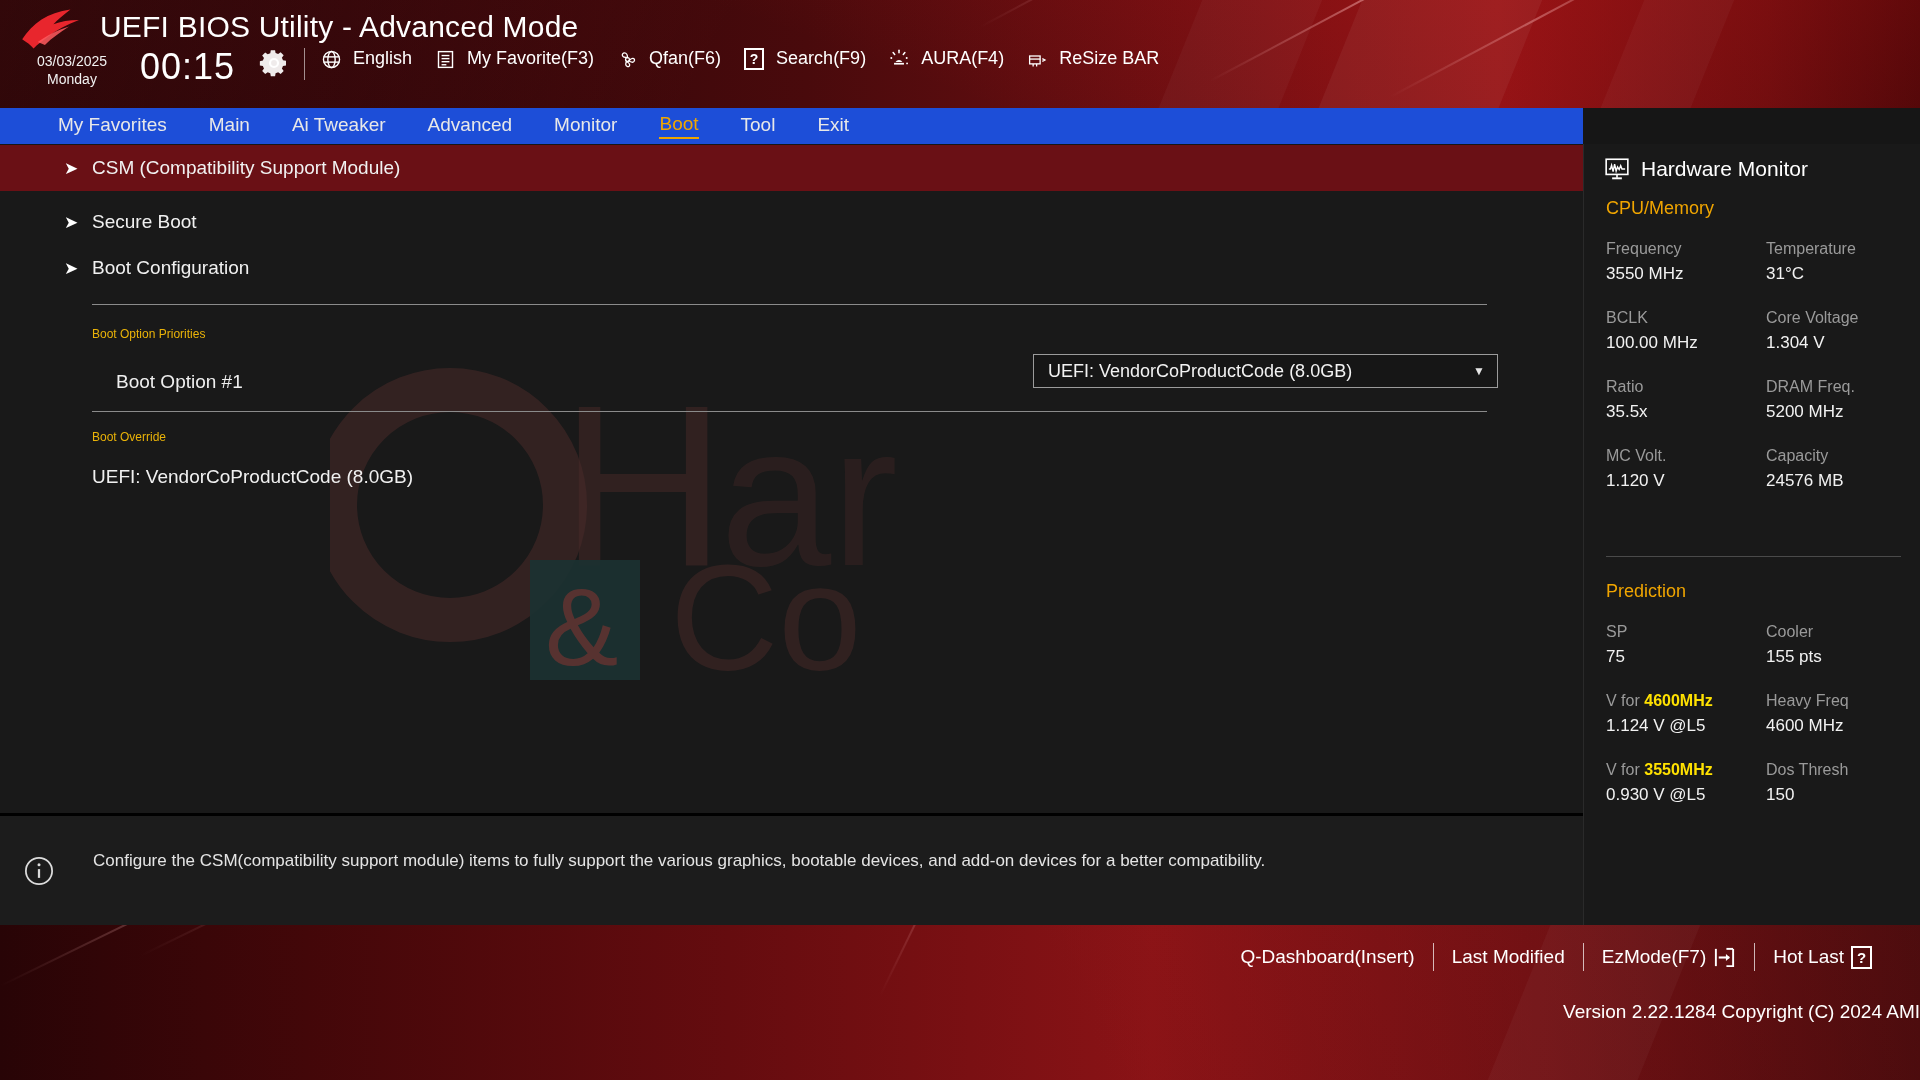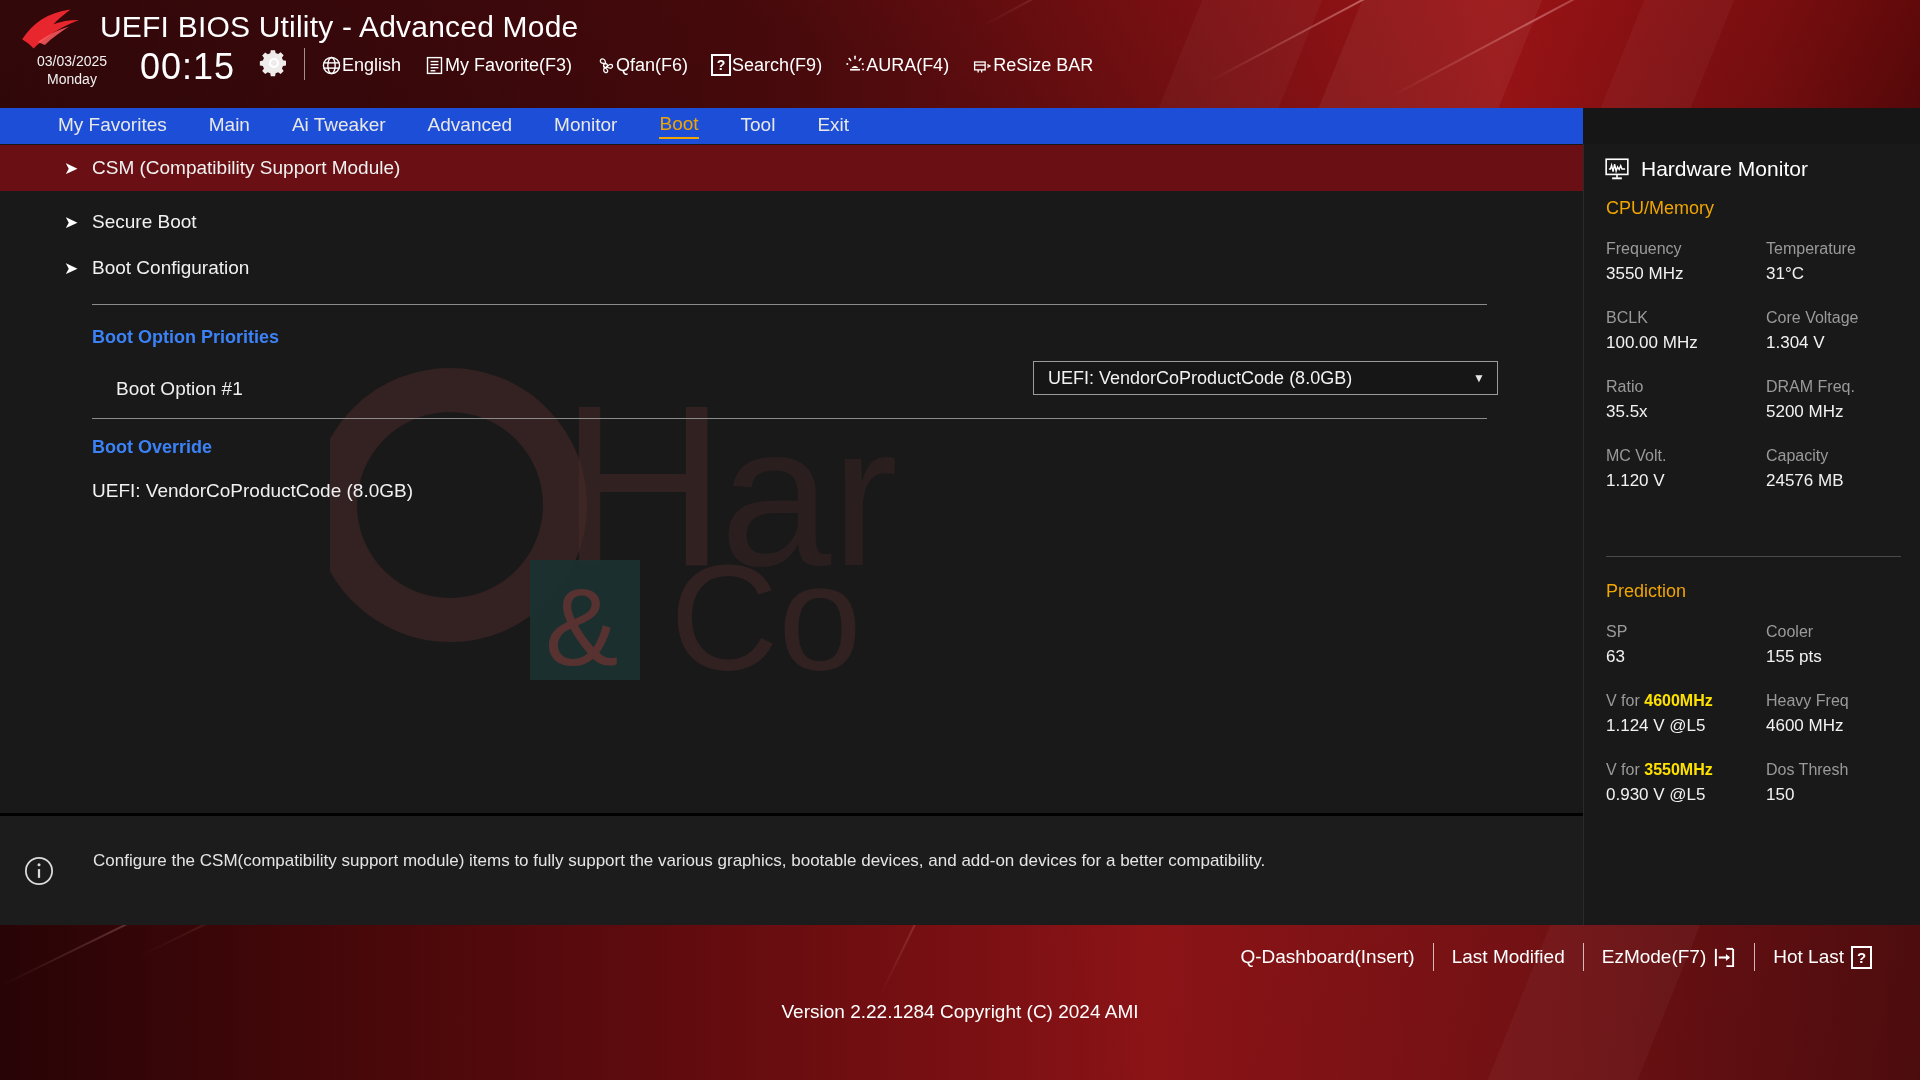--- a/index.html
+++ b/index.html
@@ -34,21 +34,21 @@
   }
   .hdr-clock {
     position: absolute; left: 140px; top: 46px;
     font-size: 36px; color: #ffffff; letter-spacing: 1px;
   }
   .hdr-gear { position: absolute; left: 258px; top: 47px; width: 32px; height: 32px; }
   .hdr-sep-v { position: absolute; left: 304px; top: 48px; width: 1px; height: 32px; background: rgba(255,255,255,.55); }
 
   .hdr-tools { position: absolute; left: 320px; top: 48px; height: 34px; display: flex; align-items: center; gap: 0px; }
   .tool {
-    display: flex; align-items: center; gap: 0;
+    display: flex; align-items: flex-start; gap: 11px;
     height: 34px; padding: 0 13px 0 0; margin-right: 9px;
     color: #ffffff; font-size: 18px; white-space: nowrap; cursor: pointer;
   }
   .tool .ico { display: inline-flex; align-items: center; justify-content: center; width: 22px; height: 22px; }
 
   
   .navbar {
     position: absolute; left: 0; top: 108px; width: 1583px; height: 36px;
     background: #1d4ed8; display: flex; align-items: center; padding-left: 58px;
   }
@@ -68,21 +68,21 @@
   .row-item {
     position: relative; display: flex; align-items: center;
     height: 46px; padding-left: 62px; color: #f1f1f1; font-size: 19px; cursor: pointer;
   }
   .row-item.selected { background: #6a1015; }
   .row-arrow { position: absolute; left: 64px; font-size: 17px; color: #ffffff; }
   .row-label { margin-left: 30px; }
 
   .divider { position: relative; height: 1px; background: #8b8b8b; margin: 13px 0 0 92px; width: 1395px; }
 
-  .sec-head { position: relative; padding-left: 92px; font-size: 18px; color: #3b82f6; margin-top: 22px; font-weight: bold; }
+  .sec-head { position: relative; padding-left: 92px; font-size: 12px; color: #eab308; margin-top: 22px; }
 
   .opt-row { position: relative; display: flex; align-items: flex-end; height: 44px; padding-left: 116px; margin-top: 8px; }
   .opt-label { font-size: 19px; color: #efefef; }
   .dropdown {
     position: absolute; left: 1033px; top: 5px; width: 465px; height: 34px;
     border: 1px solid #9b9b9b; background: #161616;
     display: flex; align-items: center; justify-content: space-between;
     padding: 0 12px 0 14px; cursor: pointer;
   }
   .dropdown .dd-val { font-size: 18px; color: #f2f2f2; white-space: nowrap; }
@@ -118,21 +118,21 @@
   .footer {
     position: absolute; left: 0; top: 925px; width: 1920px; height: 155px;
     background:
       linear-gradient(245deg, rgba(255,70,70,0.10) 0%, rgba(0,0,0,0) 45%),
       linear-gradient(90deg, #280406 0%, #430709 16%, #650c0f 38%, #8a1316 60%, #6a0e11 80%, #3a0608 100%);
     overflow: hidden;
   }
   .ftr-links { position: absolute; right: 30px; top: 12px; display: flex; align-items: center; height: 40px; }
   .ftr-link { font-size: 19px; color: #ffffff; display: flex; align-items: center; gap: 7px; padding: 0 18px; cursor: pointer; white-space: nowrap; }
   .ftr-div { width: 1px; height: 28px; background: rgba(255,255,255,.7); }
-  .ftr-version { position: absolute; left: 0; right: 0; top: 76px; text-align: center; font-size: 19px; color: #ffffff; }
+  .ftr-version { position: absolute; left: 0; right: 0; top: 76px; text-align: right; font-size: 19px; color: #ffffff; }
   .kbox { display: inline-flex; align-items: center; justify-content: center; width: 21px; height: 23px; border: 2px solid #fff; font-size: 15px; line-height: 1; font-weight: bold; }
 </style>
 </head>
 <body>
 
 <div id="root">
 
   <div class="header">
     <div class="hdr-poly" style="left:1180px;top:-20px;width:120px;height:150px;transform:skewX(-22deg);"></div>
     <div class="hdr-poly" style="left:1340px;top:-30px;width:180px;height:170px;transform:skewX(-22deg);background:rgba(255,255,255,0.05);"></div>
@@ -358,21 +358,21 @@
       </div>
     </div>
 
     <div class="hw-rule" style="top:412px;"></div>
 
     <div class="hw-sec" style="top:437px;">Prediction</div>
     <div class="hw-grid" style="top:476px;">
       <div class="hw-pair">
         <div class="hw-cell">
           <div class="hw-k">SP</div>
-          <div class="hw-v">63</div>
+          <div class="hw-v">75</div>
         </div>
         <div class="hw-cell right">
           <div class="hw-k">Cooler</div>
           <div class="hw-v">155 pts</div>
         </div>
       </div>
       <div class="hw-pair">
         <div class="hw-cell">
           <div class="hw-k"><span>V for </span><span class="hi">4600MHz</span></div>
           <div class="hw-v">1.124 V @L5</div>

